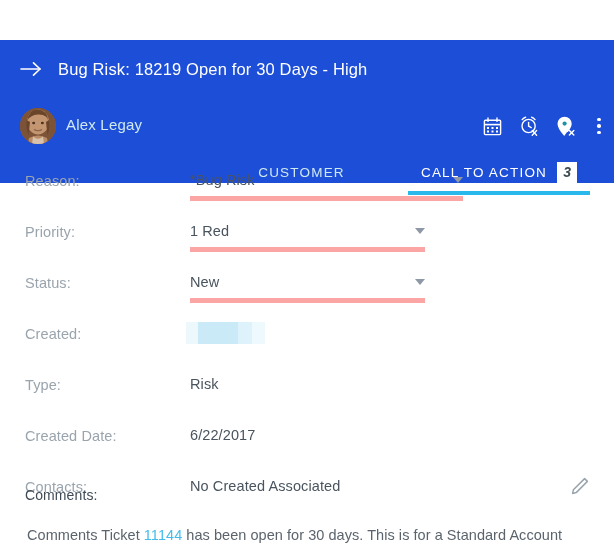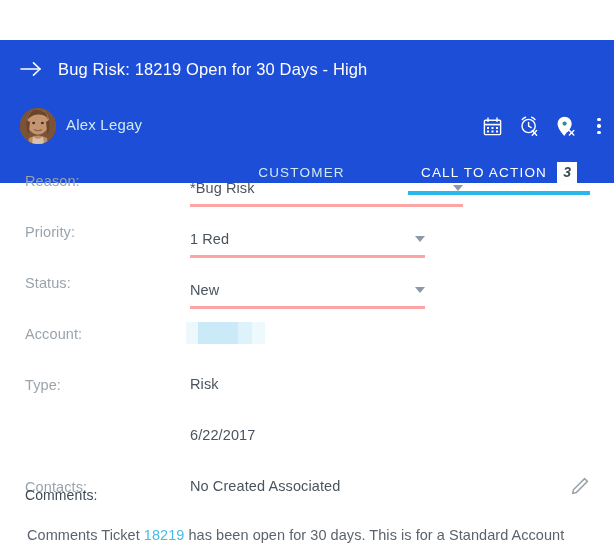--- a/index.html
+++ b/index.html
@@ -221,23 +221,23 @@
     position: absolute;
     left: 190px;
     top: 17px;
     color: #4a545e;
     font-size: 14.5px;
     letter-spacing: 0.1px;
   }
   .field-control {
     position: absolute;
     left: 190px;
-    top: 20px;
+    top: 12px;
     height: 29px;
-    border-bottom: 3px solid #fca5a5;
+    border-bottom: 5px solid #fca5a5;
     cursor: pointer;
   }
   .field-control .sel-text {
     position: absolute;
     left: 0;
     top: 5px;
     color: #4a545e;
     font-size: 14.5px;
     letter-spacing: 0.1px;
     white-space: nowrap;
@@ -419,44 +419,45 @@
 
     <div class="field-row">
       <div class="field-label">Status:</div>
       <div class="field-control ctl-narrow">
         <span class="sel-text">New</span>
         <span class="caret"></span>
       </div>
     </div>
 
     <div class="field-row">
-      <div class="field-label">Account:</div>
+      <div class="field-label">Created:</div>
       <div class="redact"></div>
     </div>
 
     <div class="field-row">
       <div class="field-label">Type:</div>
       <div class="field-value">Risk</div>
     </div>
 
     <div class="field-row">
+      <div class="field-label">Created Date:</div>
       <div class="field-value">6/22/2017</div>
     </div>
 
     <div class="field-row">
       <div class="field-label">Contacts:</div>
       <div class="field-value">No Created Associated</div>
       <div class="pencil">
         <svg width="20" height="20" viewBox="0 0 20 20" fill="none" stroke="#9aa4ad" stroke-width="1.5" stroke-linecap="round" stroke-linejoin="round">
           <path d="M14.6 2.6 L17.4 5.4 L6.2 16.6 L2.6 17.4 L3.4 13.8 Z"></path>
         </svg>
       </div>
     </div>
   </div>
 
   <div class="comments">
     <div class="comments-heading">Comments:</div>
     <div class="comments-body">
-      <span>Comments Ticket </span><span class="ticket-link">18219</span><span> has been open for 30 days. This is for a Standard Account</span>
+      <span>Comments Ticket </span><span class="ticket-link">11144</span><span> has been open for 30 days. This is for a Standard Account</span>
     </div>
   </div>
 
 </div>
 
 </body></html>

